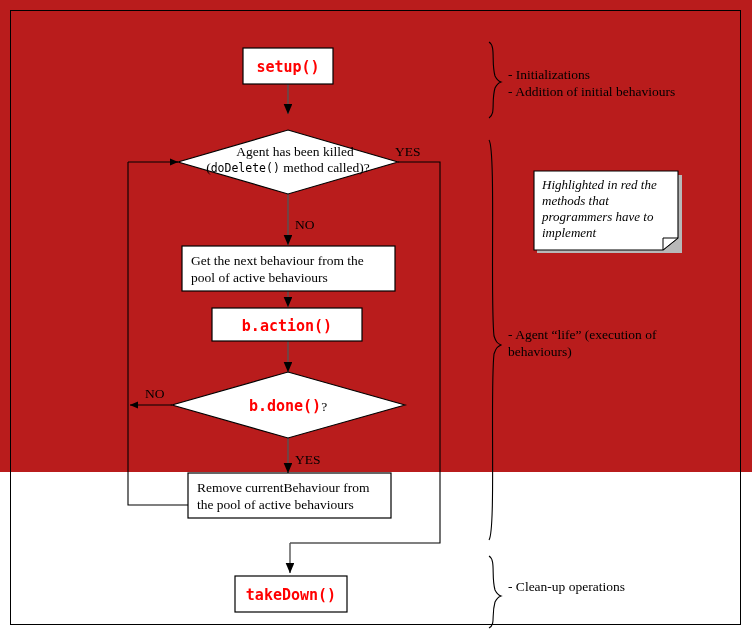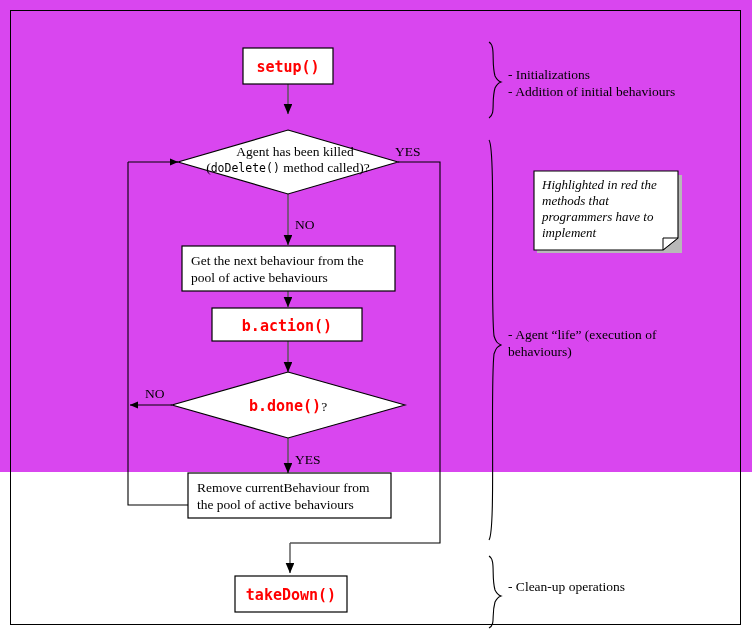--- a/index.html
+++ b/index.html
@@ -12,21 +12,21 @@
     height: 636px;
     font-family: "Liberation Serif", serif;
     position: relative;
     overflow: hidden;
   }
   #page {
     position: absolute;
     left: 0; top: 0;
     width: 752px;
     height: 472px;
-    background: #d946ef;
+    background: #b91c1c;
   }
   #page-border {
     position: absolute;
     left: 10px;
     top: 10px;
     width: 731px;
     height: 615px;
     border: 1px solid #000000;
     box-sizing: border-box;
   }

